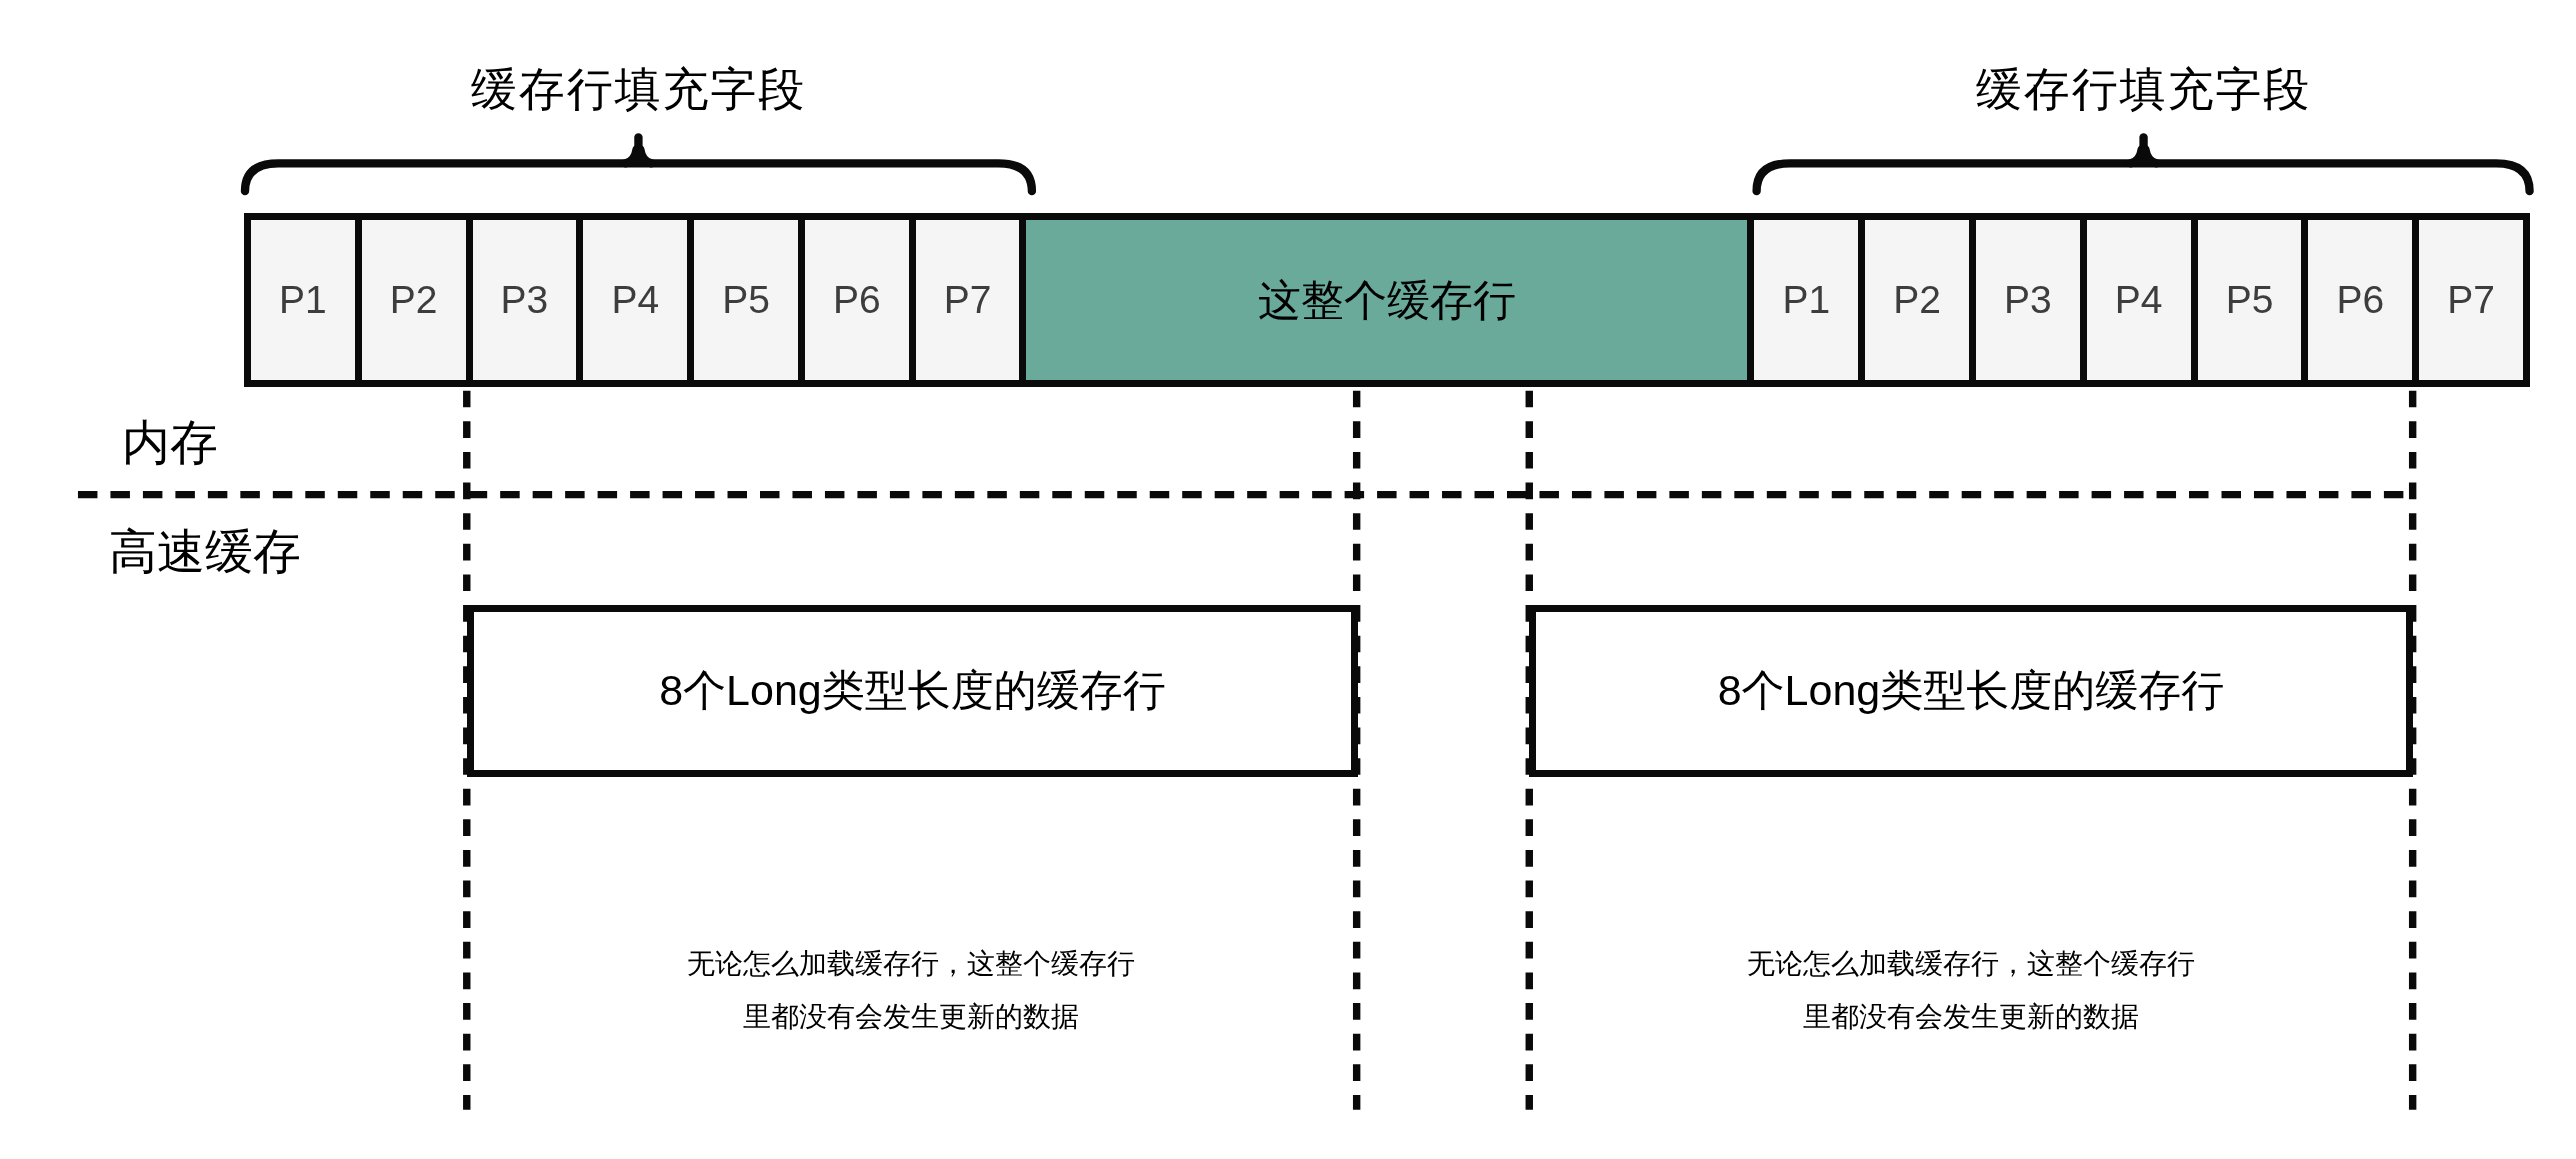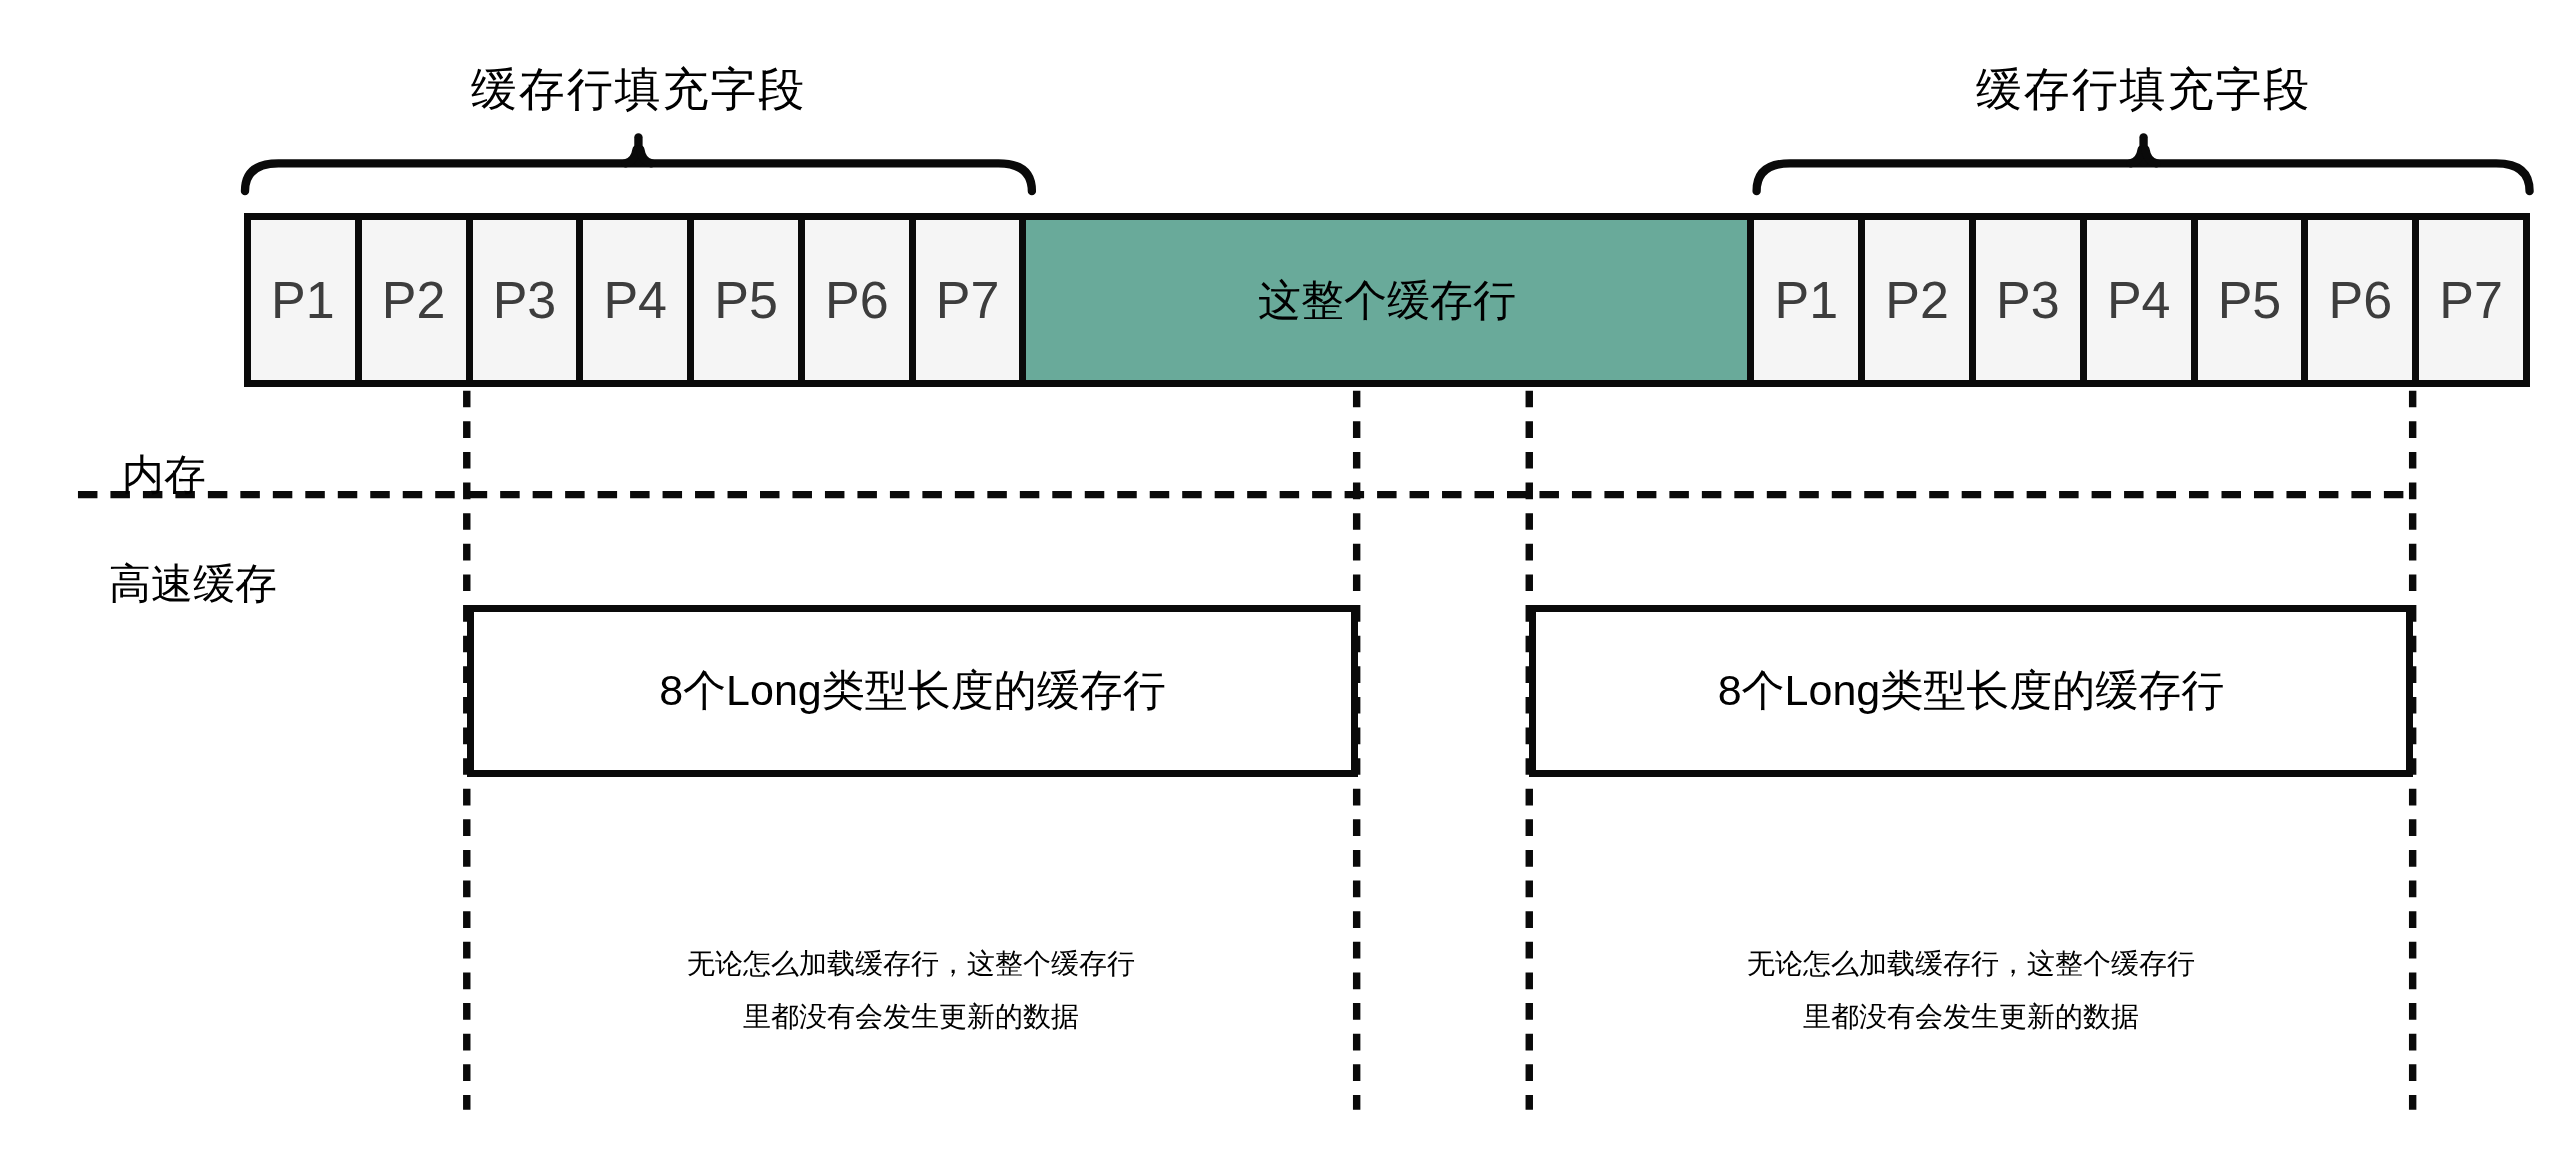--- a/index.html
+++ b/index.html
@@ -36,33 +36,33 @@
     position:absolute;left:244px;top:213px;width:2286px;height:174px;
     box-sizing:border-box;border:7.4px solid var(--stroke);
     display:flex;background:#fff;z-index:2;
   }
   .cellgroup{display:contents;}
   .cell{
     flex:1 1 0;box-sizing:border-box;
     background:var(--cell-bg);
     border-right:7.4px solid var(--stroke);
     display:flex;align-items:center;justify-content:center;
-    font-size:52px;color:var(--p-label);
+    font-size:39px;color:var(--p-label);
   }
   .cellgroup:last-of-type .cell:last-child{border-right:none;}
   #green-box{
     flex:0 0 728px;box-sizing:border-box;
     background:var(--green);
     border-right:7.4px solid var(--stroke);
     display:flex;flex-direction:column;align-items:center;justify-content:center;
     font-size:43px;line-height:52px;color:#000;text-align:center;
   }
 
   
-  .section-label{position:absolute;font-size:42px;line-height:48px;z-index:2;margin-top:32px;}
+  .section-label{position:absolute;font-size:48px;line-height:48px;z-index:2;}
   #label-memory{left:122px;top:419px;}
   #label-cache{left:109px;top:528px;}
 
   
   .cacheline-box{
     position:absolute;top:605px;height:172px;
     box-sizing:border-box;border:7.4px solid var(--stroke);background:#fff;
     display:flex;align-items:center;justify-content:center;
     font-size:43px;z-index:2;
   }

